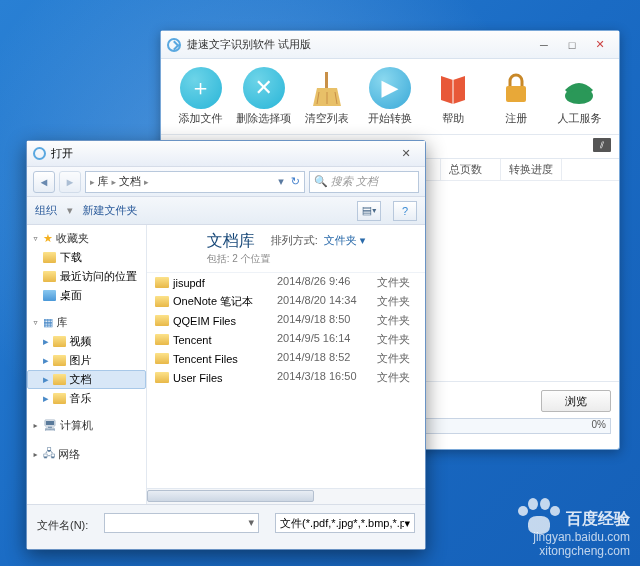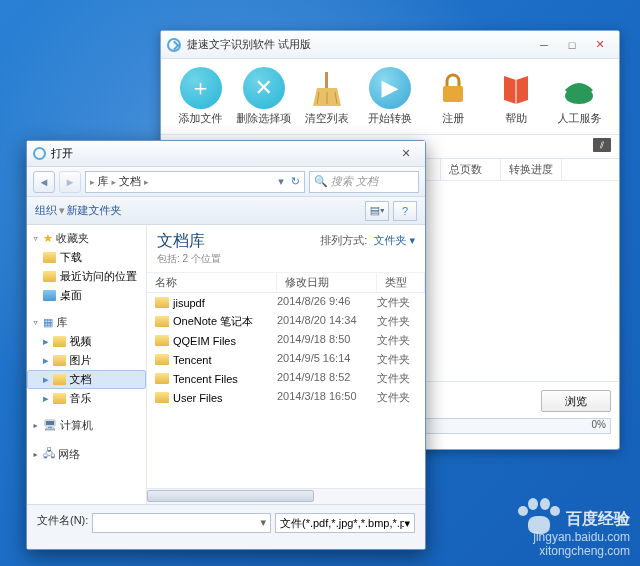--- a/index.html
+++ b/index.html
@@ -46,21 +46,21 @@
 .openwin .otitle .wbtn { width: 26px; height: 16px; margin-left: 2px; display: flex; align-items: center; justify-content: center; color: #555; cursor: pointer; }
 
 .navrow { height: 30px; background: linear-gradient(#f8fafd, #eaf0f8); border-bottom: 1px solid #d5dce8; display: flex; align-items: center; padding: 0 6px; gap: 4px; }
 .navrow .navbtn { width: 22px; height: 22px; border-radius: 3px; border: 1px solid #b8c8dc; background: linear-gradient(#fff,#e8eef6); display: flex; align-items: center; justify-content: center; color: #6a8ab0; cursor: pointer; }
 .navrow .crumb { flex: 1; height: 22px; border: 1px solid #b8c8dc; background: #fff; display: flex; align-items: center; padding: 0 4px; gap: 3px; cursor: pointer; }
 .navrow .crumb .seg { color: #333; }
 .navrow .crumb .sep { color: #888; font-size: 9px; }
 .navrow .srch { width: 110px; height: 22px; border: 1px solid #b8c8dc; background: #fff; display: flex; align-items: center; padding: 0 4px; color: #999; }
 .navrow .srch .sg { margin-right: 3px; color: #6a8ab0; }
 
-.toolrow { height: 28px; background: linear-gradient(#f4f7fb, #e6edf5); border-bottom: 1px solid #d5dce8; display: flex; align-items: center; padding: 0 8px; gap: 2px; justify-content: flex-end; }
+.toolrow { height: 28px; background: linear-gradient(#f4f7fb, #e6edf5); border-bottom: 1px solid #d5dce8; display: flex; align-items: center; padding: 0 8px; gap: 10px; justify-content: flex-end; }
 .toolrow .tlnk { color: #2a5a9a; cursor: pointer; }
 .toolrow .spacer { flex: 1; }
 .toolrow .vb { width: 24px; height: 20px; border: 1px solid #b8c8dc; background: linear-gradient(#fff,#e8eef6); display: flex; align-items: center; justify-content: center; color: #4a6a8a; cursor: pointer; margin-left: 2px; }
 
 .obody { flex: 1; display: flex; overflow: hidden; }
 .tree { width: 120px; border-right: 1px solid #e2e8f0; padding: 4px 0; overflow-y: auto; }
 .tree .tn { padding: 2px 4px 2px 16px; display: flex; align-items: center; gap: 4px; cursor: pointer; white-space: nowrap; }
 .tree .tn.sel { background: #d8e7f7; border: 1px solid #a8c8e8; border-radius: 2px; padding: 1px 3px 1px 15px; }
 .tree .tn .tic { width: 13px; height: 11px; }
 .tree .grp { padding: 2px 4px; display: flex; align-items: center; gap: 3px; color: #333; }
@@ -81,21 +81,21 @@
 .flist { flex: 1; overflow-y: auto; }
 .frow { display: flex; padding: 2px 0; cursor: pointer; }
 .frow .c1 { width: 130px; padding-left: 8px; display: flex; align-items: center; gap: 4px; }
 .frow .c2 { width: 100px; color: #666; }
 .frow .c3 { flex: 1; color: #666; }
 .frow .fic { width: 14px; height: 11px; background: linear-gradient(#fce28a, #e8b848); border-radius: 1px; }
 .fscroll { height: 16px; border-top: 1px solid #e2e8f0; background: #f4f6f9; position: relative; }
 .fscroll .thumb { position: absolute; left: 0; top: 1px; height: 12px; width: 60%; background: linear-gradient(#e8edf4,#cdd7e4); border: 1px solid #b4c0d0; border-radius: 2px; }
 
 .ofoot { padding: 8px 10px; background: #f2f5f9; border-top: 1px solid #d8dee8; }
-.ofoot .fr1 { display: flex; align-items: flex-start; gap: 4px; margin-bottom: 8px; }
+.ofoot .fr1 { display: flex; align-items: flex-end; gap: 16px; margin-bottom: 8px; }
 .ofoot .fr1 label { color: #333; }
 .ofoot .fr1 .fn { flex: 1; height: 20px; border: 1px solid #b8c4d4; background: #fff; }
 .ofoot .fr1 .ft { width: 140px; height: 20px; border: 1px solid #b8c4d4; background: #fff; display: flex; align-items: center; padding: 0 4px; justify-content: space-between; cursor: pointer; }
 .ofoot .fr2 { display: flex; justify-content: flex-end; gap: 6px; }
 .ofoot .fr2 button { width: 66px; height: 22px; background: linear-gradient(#fdfdfd, #e4e4e4); border: 1px solid #a8a8a8; border-radius: 2px; cursor: pointer; display: flex; align-items: center; justify-content: center; gap: 2px; }
 
 .watermark { position: absolute; right: 10px; bottom: 8px; color: rgba(255,255,255,0.85); font-size: 12px; text-align: right; }
 .watermark .wm2 { font-size: 12px; opacity: 0.85; }
 .paw { position: absolute; right: 80px; bottom: 28px; width: 46px; height: 40px; opacity: 0.75; }
 .paw .pad { position: absolute; background: #fff; border-radius: 50%; }
@@ -132,36 +132,36 @@
             <line x1="28" y1="24" x2="30" y2="36" stroke="#c89048"></line>
           </svg>
         </div>
         <span class="lbl">清空列表</span>
       </div>
     <div class="tbtn">
         <div class="ic ic-play">▶</div>
         <span class="lbl">开始转换</span>
       </div>
     <div class="tbtn">
+        <div class="ic ic-help">
+          <svg width="40" height="40" viewBox="0 0 40 40">
+            <path d="M8 8 L20 12 L32 8 L32 32 L20 36 L8 32 Z" fill="#e85838"></path>
+            <line x1="20" y1="12" x2="20" y2="36" stroke="#fff"></line>
+          </svg>
+        </div>
+        <span class="lbl">帮助</span>
+      </div>
+    <div class="tbtn">
         <div class="ic ic-lock">
           <svg width="40" height="40" viewBox="0 0 40 40">
             <rect x="10" y="18" width="20" height="16" rx="2" fill="#e8a838"></rect>
             <path d="M14 18 v-5 a6 6 0 0 1 12 0 v5" fill="none" stroke="#c88828" stroke-width="3"></path>
           </svg>
         </div>
         <span class="lbl">注册</span>
-      </div>
-    <div class="tbtn">
-        <div class="ic ic-help">
-          <svg width="40" height="40" viewBox="0 0 40 40">
-            <path d="M8 8 L20 12 L32 8 L32 32 L20 36 L8 32 Z" fill="#e85838"></path>
-            <line x1="20" y1="12" x2="20" y2="36" stroke="#fff"></line>
-          </svg>
-        </div>
-        <span class="lbl">帮助</span>
       </div>
     <div class="tbtn">
         <div class="ic ic-phone">
           <svg width="40" height="40" viewBox="0 0 40 40">
             <ellipse cx="20" cy="28" rx="14" ry="8" fill="#2a9858"></ellipse>
             <path d="M6 22 Q20 8 34 22 L30 26 Q20 16 10 26 Z" fill="#2a9858"></path>
           </svg>
         </div>
         <span class="lbl">人工服务</span>
       </div>
@@ -270,35 +270,30 @@
         </div>
       <div style="height:8px"></div>
       <div class="grp">
           <span class="exp">▸</span>
           <span style="color:#5a7a9a">🖧</span>
           <span>网络</span>
         </div>
     </div>
     <div class="files">
       <div class="fhead">
-        <div style="display:flex;justify-content:space-between;align-items:flex-start">
+        <div style="display:flex;justify-content:center;align-items:flex-start">
           <div>
             <div class="ft">文档库</div>
             <div class="fs">包括: 2 个位置</div>
           </div>
           <div class="sortrow">
             <span>排列方式:</span>
             <span class="slnk"><span>文件夹</span> ▾</span>
           </div>
         </div>
-      </div>
-      <div class="fcols">
-        <div class="c1">名称</div>
-        <div class="c2">修改日期</div>
-        <div class="c3">类型</div>
       </div>
       <div class="flist" id="flist">
           <div class="frow">
             <div class="c1">
               <span class="fic"></span>
               <span>jisupdf</span>
             </div>
             <div class="c2">2014/8/26 9:46</div>
             <div class="c3">文件夹</div>
           </div>

